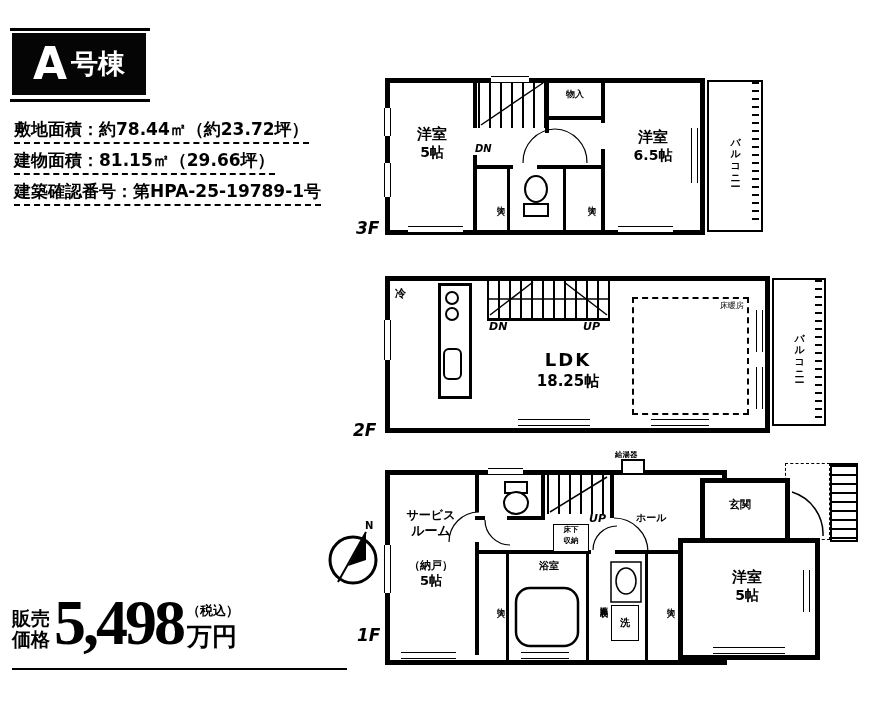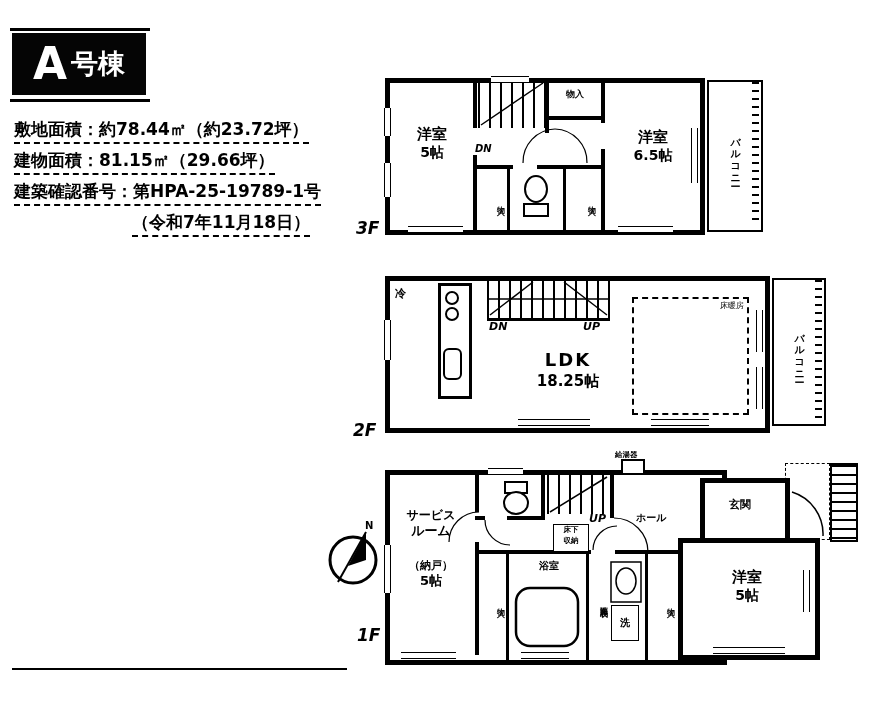--- a/index.html
+++ b/index.html
@@ -50,21 +50,20 @@
   <div class="badge">
     <span class="badge-a">A</span>
     <span class="badge-suffix">号棟</span>
   </div>
   <div class="rule" style="left:10px;top:99px;width:140px;"></div>
 
   <div class="info">
     <div class="info-line"><span>敷地面積：約78.44㎡（約23.72坪）</span></div>
     <div class="info-line"><span>建物面積：81.15㎡（29.66坪）</span></div>
     <div class="info-line"><span>建築確認番号：第HPA-25-19789-1号</span></div>
-    <div class="info-line line4"><span>（令和7年11月18日）</span></div>
   </div>
 
   <div class="plan" style="left:383px;top:73px;width:400px;height:170px;">
     <div class="room dots" style="left:2px;top:5px;width:310px;height:147px;"></div>
 
     <div class="w" style="left:90px;top:5px;width:4px;height:152px;"></div>
     <div class="gap" style="left:90px;top:55px;width:4px;height:27px;"></div>
     <div class="w" style="left:162px;top:5px;width:4px;height:55px;"></div>
     <div class="w" style="left:162px;top:43px;width:60px;height:4px;"></div>
     <div class="w" style="left:218px;top:5px;width:4px;height:152px;"></div>
@@ -224,15 +223,26 @@
   </div>
   <span class="flabel" style="left:357px;top:625px;">1F</span>
 
   <svg class="ov" width="66" height="74" style="left:320px;top:522px;">
     <circle cx="33" cy="38" r="23" stroke="#000" stroke-width="3" fill="none"></circle>
     <line x1="18" y1="60" x2="46" y2="10" stroke="#000" stroke-width="2"></line>
     <polygon points="46,10 28,44 46,38" fill="#000"></polygon>
   </svg>
   <span class="lbl" style="left:365px;top:520px;font-size:10px;">N</span>
 
+  <div class="price">
+    <div class="price-label">
+      <span>販売</span>
+      <span>価格</span>
+    </div>
+    <div class="price-amount">5,498</div>
+    <div class="price-right">
+      <span class="price-tax">（税込）</span>
+      <span class="price-unit">万円</span>
+    </div>
+  </div>
   <div class="rule" style="left:12px;top:668px;width:335px;height:2px;"></div>
 
 </div>
 
 </body></html>

